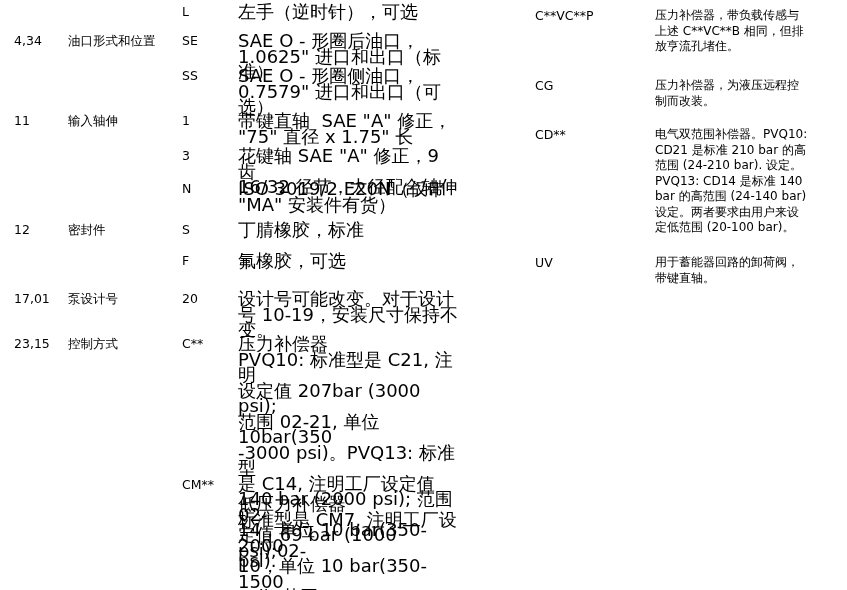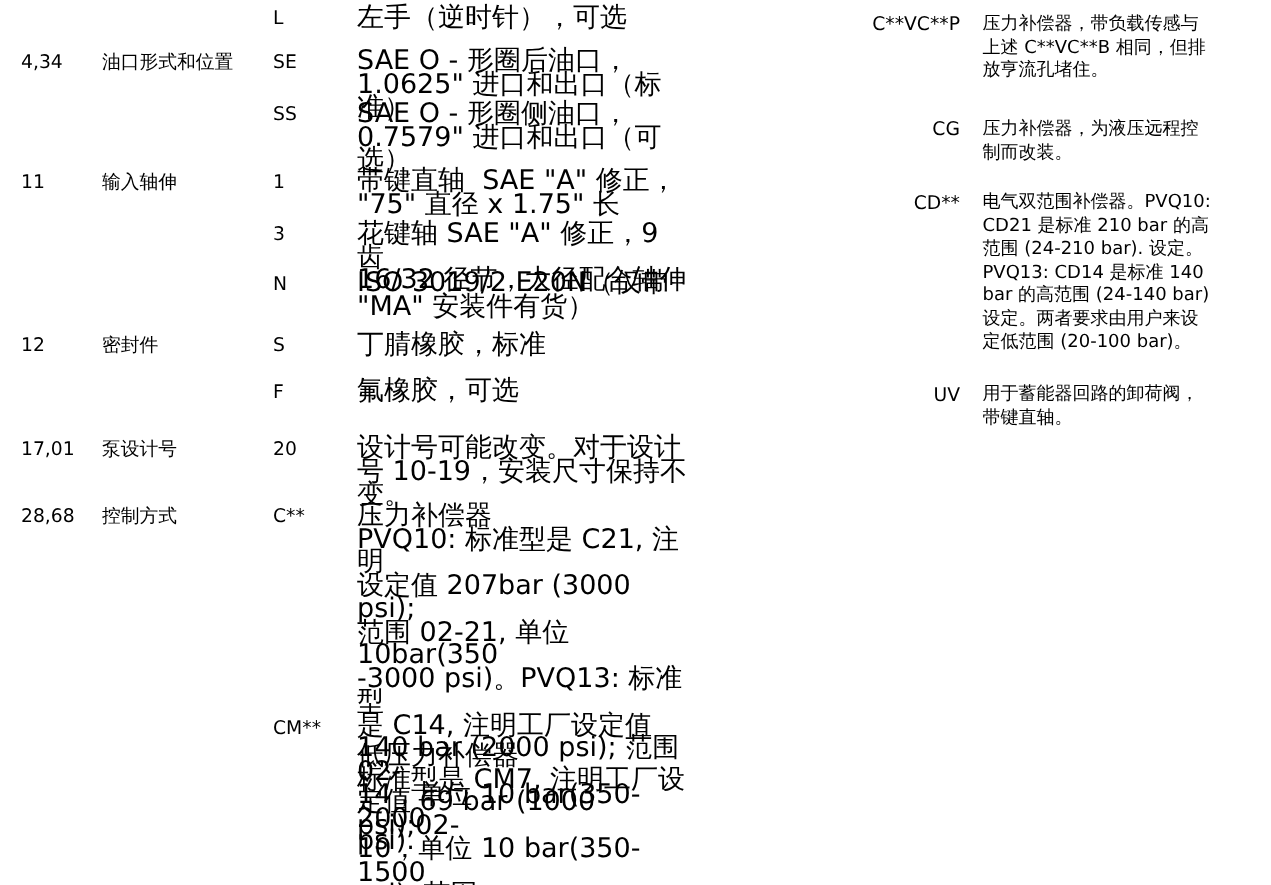--- a/index.html
+++ b/index.html
@@ -55,21 +55,20 @@
   .c-desc {
     left: 238px;
     width: 222px;
     font-size: 18px;
   }
   
   .r-code {
     left: 0px;
     width: 105px;
     font-size: 12.5px;
-    text-align: right;
   }
   .r-desc {
     left: 120px;
     width: 192px;
     font-size: 12px;
   }
   .cjk {
     font-family: "DejaVu Sans", "Liberation Sans", sans-serif;
   }
 </style>
@@ -121,21 +120,21 @@
 
     <div class="row">
       <div class="cell c-num cjk" style="top:291px">17,01</div>
       <div class="cell c-name cjk" style="top:291px">泵设计号</div>
       <div class="cell c-code cjk" style="top:291px">20</div>
       <div class="cell c-desc cjk" style="top:291px">设计号可能改变。对于设计
 号 10-19，安装尺寸保持不变。</div>
     </div>
 
     <div class="row">
-      <div class="cell c-num cjk" style="top:336px">28,68</div>
+      <div class="cell c-num cjk" style="top:336px">23,15</div>
       <div class="cell c-name cjk" style="top:336px">控制方式</div>
       <div class="cell c-code cjk" style="top:336px">C**</div>
       <div class="cell c-desc cjk" style="top:336px">压力补偿器
 PVQ10: 标准型是 C21, 注明
 设定值 207bar (3000 psi);
 范围 02-21, 单位 10bar(350
 -3000 psi)。PVQ13: 标准型
 是 C14, 注明工厂设定值
 140 bar (2000 psi); 范围 02-
 14，单位 10 bar(350-2000

